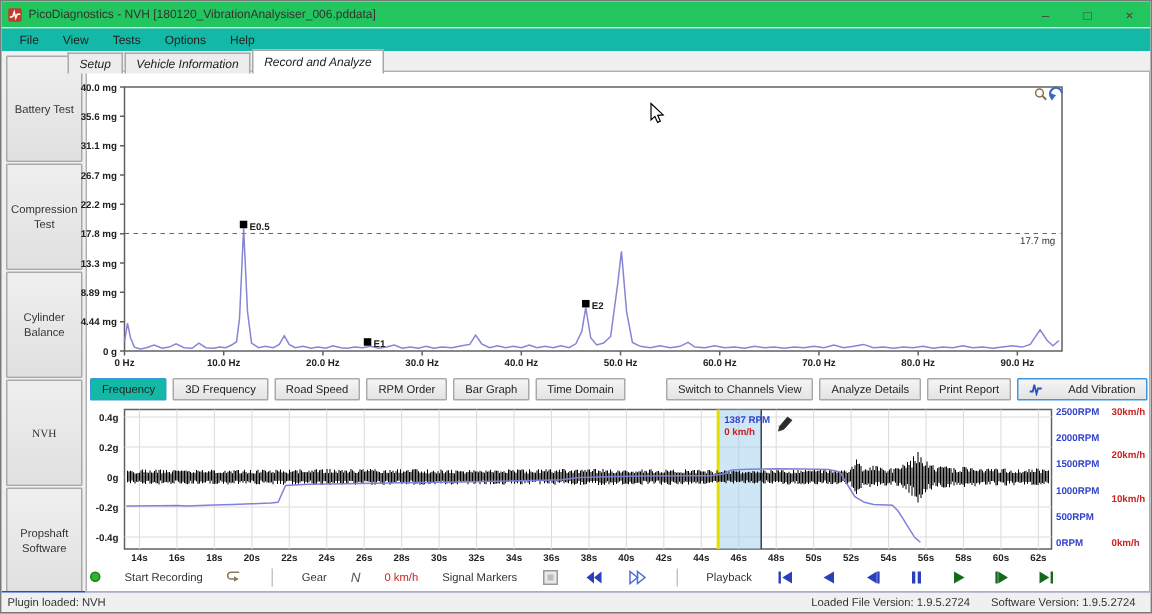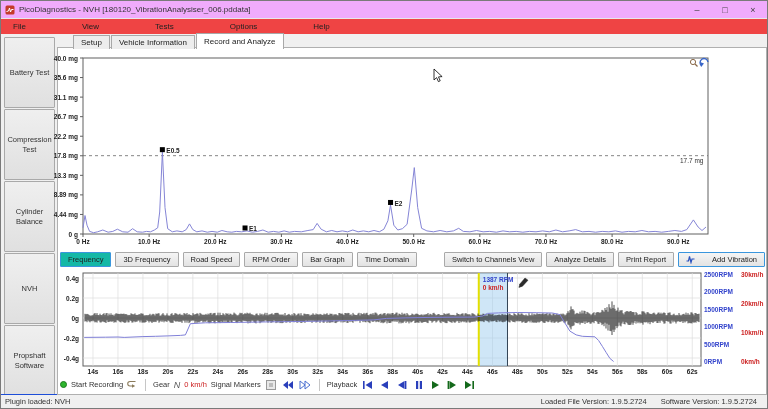--- a/index.html
+++ b/index.html
@@ -3,33 +3,33 @@
 <meta charset="utf-8">
 <style>
   html,body{margin:0;padding:0;background:#888;}
   *{box-sizing:border-box;}
   .window{
     position:relative;width:768px;height:409px;background:#f0f0f0;
     font-family:"Liberation Sans",sans-serif;font-size:8px;color:#222;
     border:1px solid #7a7a7a;overflow:hidden;
   }
   
-  .titlebar{position:absolute;left:0;top:0;right:0;height:18px;background:#f0abfc;
+  .titlebar{position:absolute;left:0;top:0;right:0;height:18px;background:#22c55e;
     display:flex;align-items:center;padding-left:4px;border-bottom:1px solid #e8e8e8;}
   .app-icon{width:10px;height:10px;margin-right:4px;flex:0 0 auto;}
   .title-text{font-size:8px;color:#333;}
   .win-controls{position:absolute;right:0;top:0;height:18px;display:flex;}
   .win-btn{width:28px;height:18px;display:flex;align-items:center;justify-content:center;
     color:#444;font-size:9px;line-height:1;}
   
-  .menubar{position:absolute;left:0;top:18px;right:0;height:15px;background:#ef4444;
-    display:flex;align-items:center;padding-left:4px;gap:40px;}
+  .menubar{position:absolute;left:0;top:18px;right:0;height:15px;background:#14b8a6;
+    display:flex;align-items:center;padding-left:4px;}
   .menu-item{padding:0 8px;height:15px;line-height:15px;color:#222;}
   
-  .tabstrip{position:absolute;left:72px;top:31px;height:17px;display:flex;align-items:flex-end;z-index:5;}
+  .tabstrip{position:absolute;left:44px;top:31px;height:17px;display:flex;align-items:flex-end;z-index:5;font-style:italic;}
   .tab{background:#ededed;border:1px solid #a8a8a8;border-bottom:none;padding:2px 7px 2px 7px;
     margin-right:1px;color:#222;height:14px;}
   .tab.selected{background:#ffffff;height:16px;padding-top:3px;position:relative;z-index:6;}
   
   .sidebar-btn{position:absolute;left:3px;width:51px;height:71px;
     background:linear-gradient(#efefef,#e0e0e0);border:1px solid #a9a9a9;border-radius:1px;
     display:flex;align-items:center;justify-content:center;text-align:center;
     font-size:7.5px;color:#333;padding:2px;line-height:1.25;}
   
   .main-panel{position:absolute;left:56px;top:46px;width:710px;height:348px;
@@ -38,21 +38,21 @@
   .viewbar{position:absolute;left:59px;top:250px;width:705px;height:17px;display:flex;
     align-items:center;z-index:4;}
   .vbtn{background:linear-gradient(#f5f5f5,#e3e3e3);border:1px solid #a9a9a9;border-radius:1px;
     padding:2px 7px;margin-right:4px;font-size:7.5px;color:#222;white-space:nowrap;}
   .vbtn.selected{background:#14b8a6;border:1px solid #3a96dd;}
   .vbtn.accent{border:1px solid #3a96dd;display:flex;align-items:center;gap:17px;text-align:right;}
   .vb-spacer{flex:1;}
   .vbtn:last-child{margin-right:0;}
   
   .transport{position:absolute;left:59px;top:375px;width:705px;height:17px;display:flex;
-    align-items:center;font-size:7.5px;color:#333;z-index:4;gap:4px;}
+    align-items:center;font-size:7.5px;color:#333;z-index:4;gap:16px;}
   .t-sep{width:1px;height:12px;background:#c6c6c6;margin:0 3px;}
   .record-dot{width:7px;height:7px;border-radius:50%;background:#2db52d;border:1px solid #1d7a1d;}
   .speed-red{color:#cc2222;}
   .gear-n{font-style:italic;color:#555;font-size:9px;}
   .pb-btn{display:flex;align-items:center;justify-content:center;width:13px;height:13px;}
   .mk-btn{display:flex;align-items:center;justify-content:center;width:13px;height:13px;}
   
   .statusbar{position:absolute;left:0;right:0;bottom:0;height:14px;background:#f0f0f0;
     border-top:1px solid #1d4ed8;display:flex;align-items:center;font-size:7.5px;color:#333;}
   .status-left{padding-left:4px;}
@@ -96,21 +96,21 @@
 
   <div class="sidebar-btn" style="top:36px;">
       <span>Battery Test</span>
     </div>
   <div class="sidebar-btn" style="top:108px;">
       <span>Compression Test</span>
     </div>
   <div class="sidebar-btn" style="top:180px;text-align:center;">
       <span>Cylinder Balance</span>
     </div>
-  <div class="sidebar-btn" style="top:252px;">
+  <div class="sidebar-btn" style="top:252px;font-family:Liberation Serif, serif;">
       <span>NVH</span>
     </div>
   <div class="sidebar-btn" style="top:324px;">
       <span>Propshaft Software</span>
     </div>
 
   <div class="viewbar">
     <div class="vbtn selected">Frequency</div>
     <div class="vbtn">3D Frequency</div>
     <div class="vbtn">Road Speed</div>

